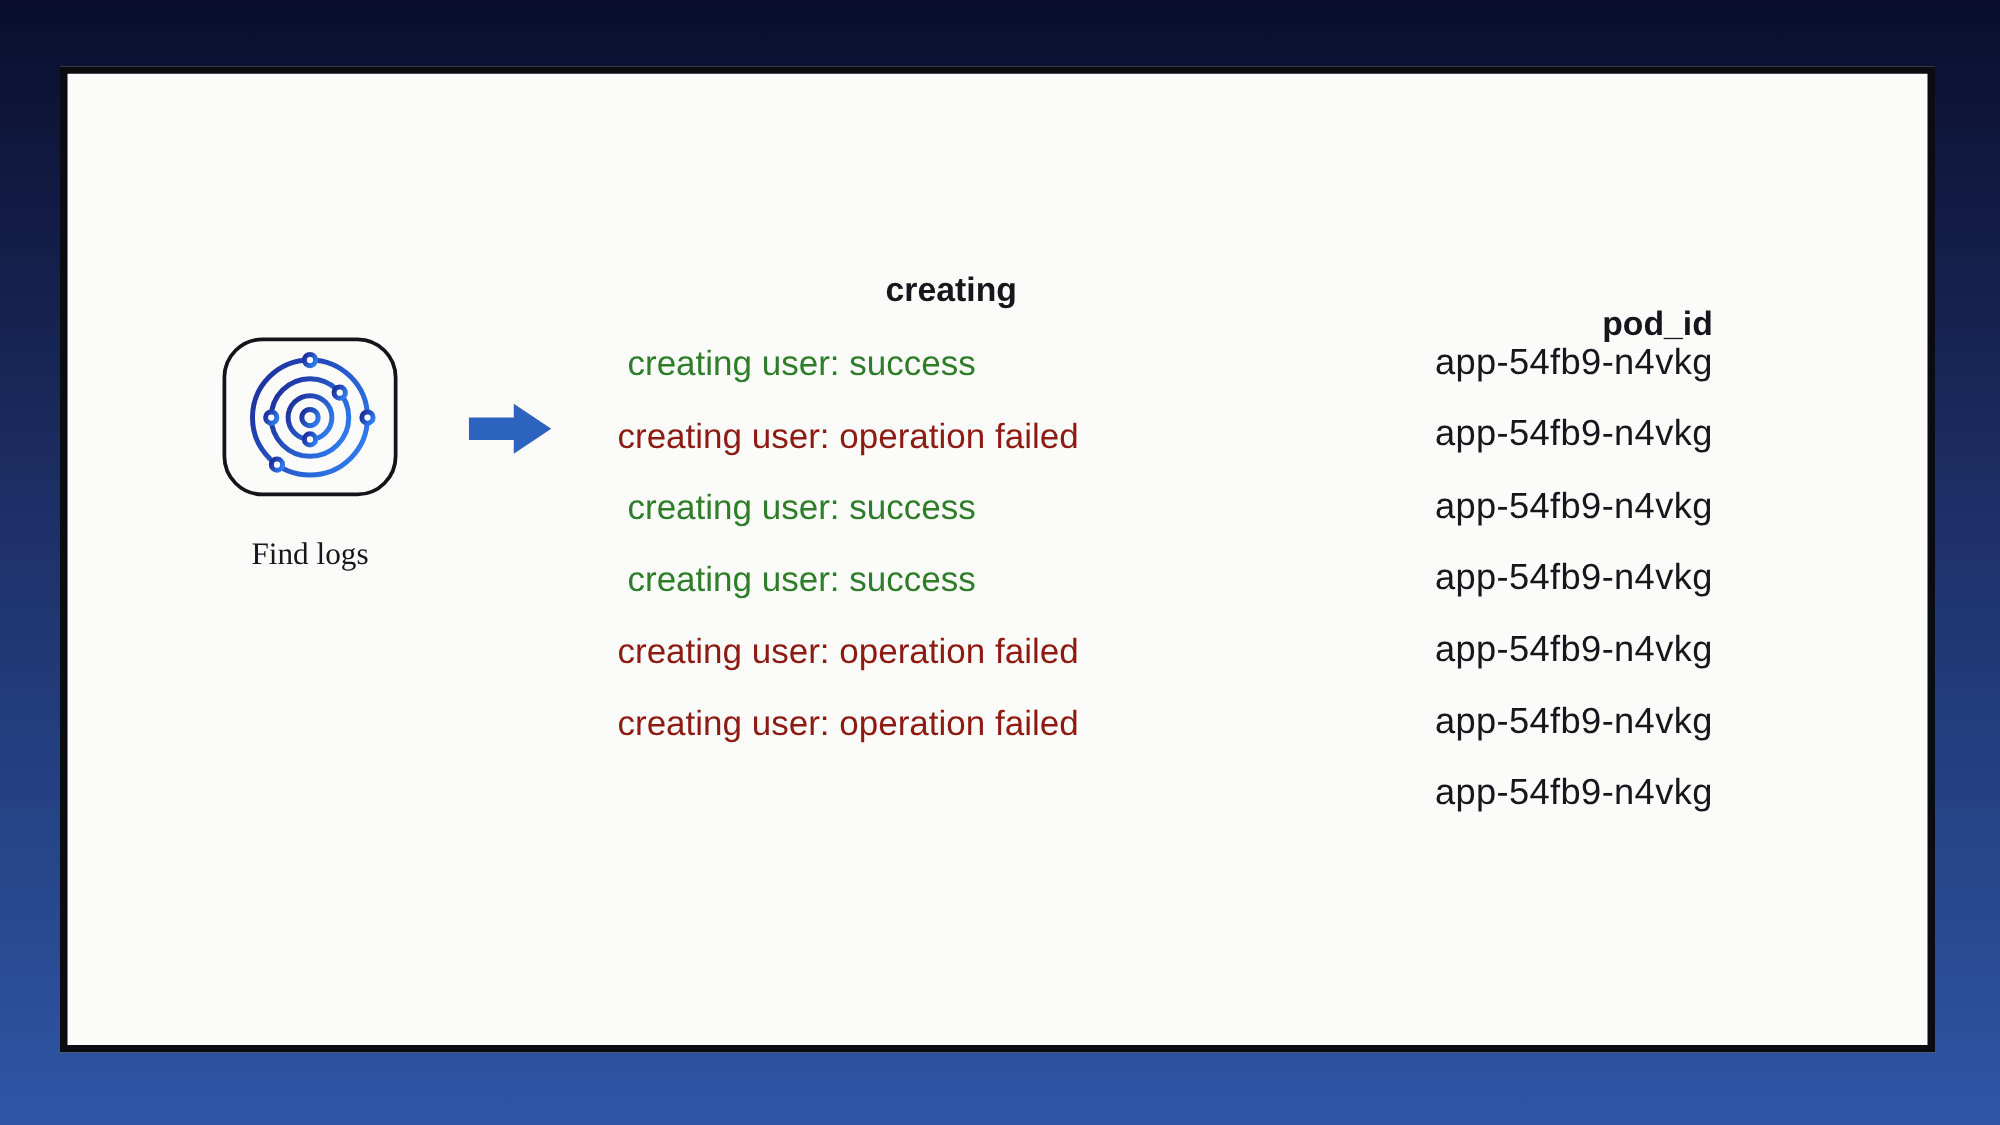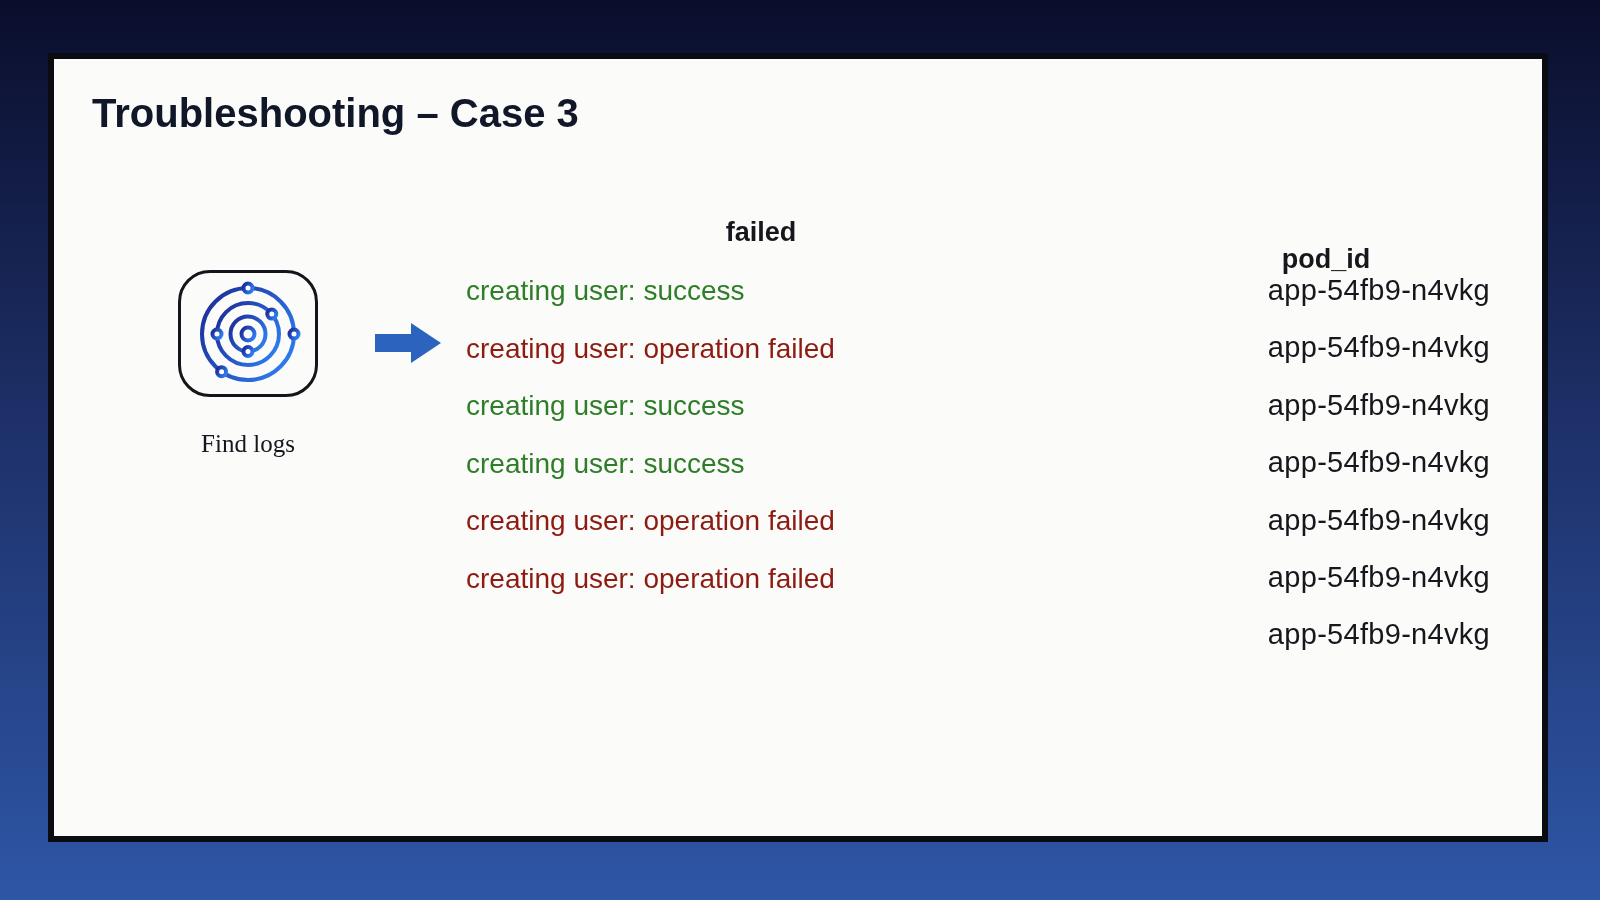--- a/index.html
+++ b/index.html
@@ -68,44 +68,43 @@
   }
   .msg-header{left:707px;top:158px;}
   .pod-header{left:1272px;top:145px;margin-top:40px;}
   .msg-list{position:absolute;left:412px;top:216px;}
   .msg-row{
     height:57.5px;
     font-size:28px;
     line-height:32px;
     white-space:nowrap;
   }
-  .msg-row.success{color:var(--success-text);}
-  .msg-row.failed{color:var(--failed-text);}
+  .msg-row.success{color:var(--success-text);margin-left:36px;}
+  .msg-row.failed{color:var(--failed-text);margin-left:28px;}
   .pod-list{
     position:absolute;
-    left:1136px;top:215px;
+    left:1094px;top:215px;
     width:300px;
-    text-align:right;
+    text-align:left;
   }
   .pod-row{
     height:57.4px;
     font-size:29px;
     line-height:33px;
     letter-spacing:0.3px;
     color:var(--body-text);
     white-space:nowrap;
   }
 </style>
 </head>
 <body>
 
 <div class="stage">
   <div class="slide">
 
-    <h1 class="slide-title">Troubleshooting – Case 3</h1>
 
     <div class="icon-box">
       <svg class="orbit-svg" width="108" height="108" viewBox="0 0 108 108" aria-hidden="true">
         <defs>
           <linearGradient id="orbitGrad" x1="0" y1="0.2" x2="1" y2="0.8">
             <stop class="grad-start" offset="0"></stop>
             <stop class="grad-end" offset="1"></stop>
           </linearGradient>
         </defs>
         <circle class="orbit" cx="54" cy="54" r="46"></circle>
@@ -120,21 +119,21 @@
         <circle class="node" cx="54" cy="71.5" r="4.5"></circle>
       </svg>
     </div>
 
     <div class="find-logs-label">Find logs</div>
 
     <svg class="arrow-svg" width="66" height="42" viewBox="0 0 66 42" aria-hidden="true">
       <polygon points="0,12 36,12 36,1 66,21 36,41 36,30 0,30"></polygon>
     </svg>
 
-    <h2 class="col-header msg-header">failed</h2>
+    <h2 class="col-header msg-header">creating</h2>
     <h2 class="col-header pod-header">pod_id</h2>
 
     <div class="msg-list" id="msg-list">
         <div class="msg-row success">creating user: success</div>
         <div class="msg-row failed">creating user: operation failed</div>
         <div class="msg-row success">creating user: success</div>
         <div class="msg-row success">creating user: success</div>
         <div class="msg-row failed">creating user: operation failed</div>
         <div class="msg-row failed">creating user: operation failed</div>
         <div class="msg-row none"></div>

